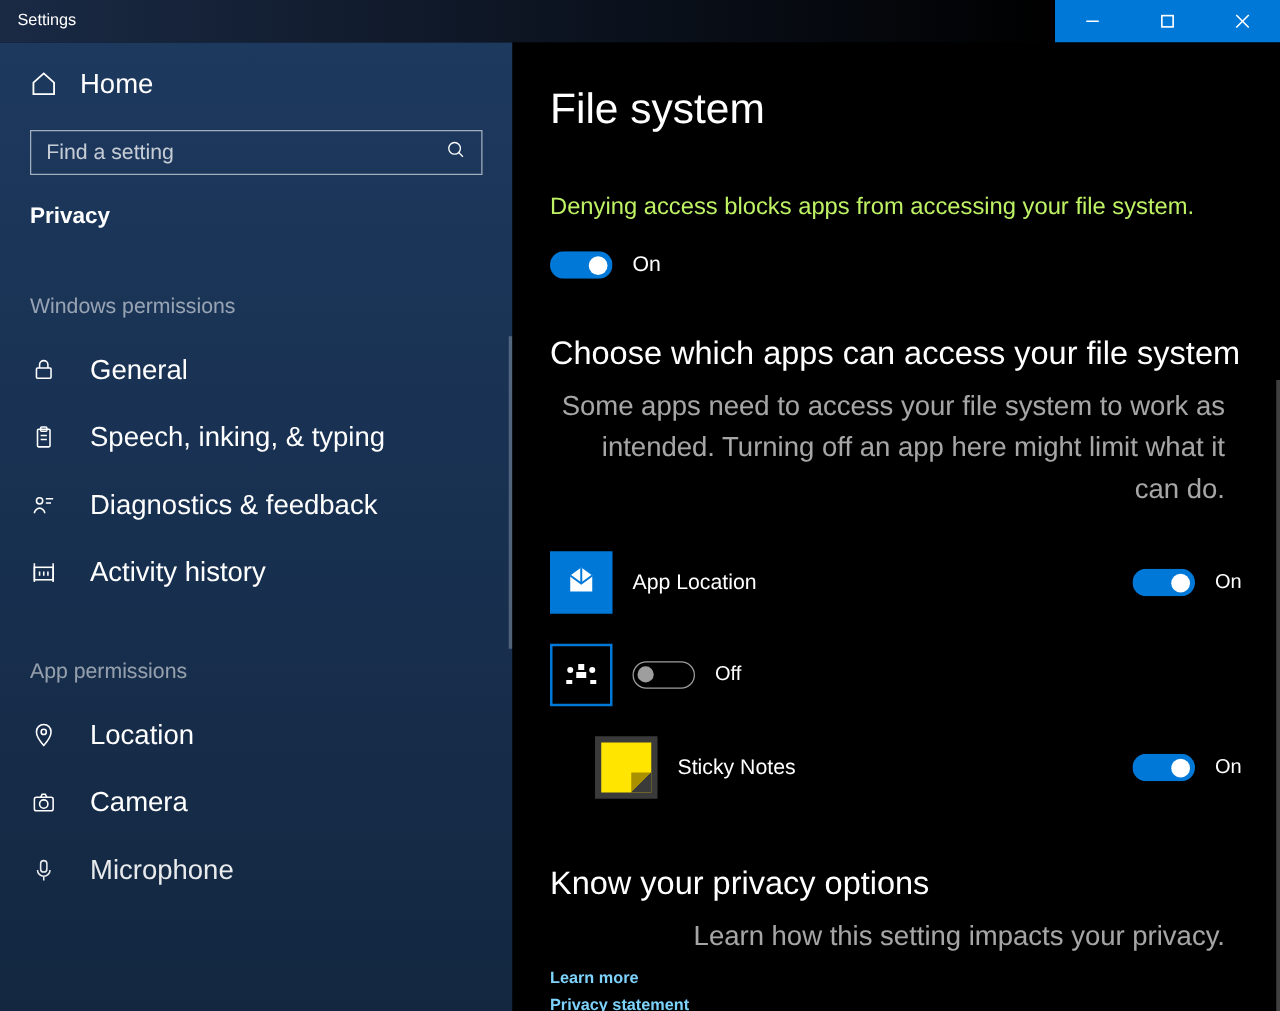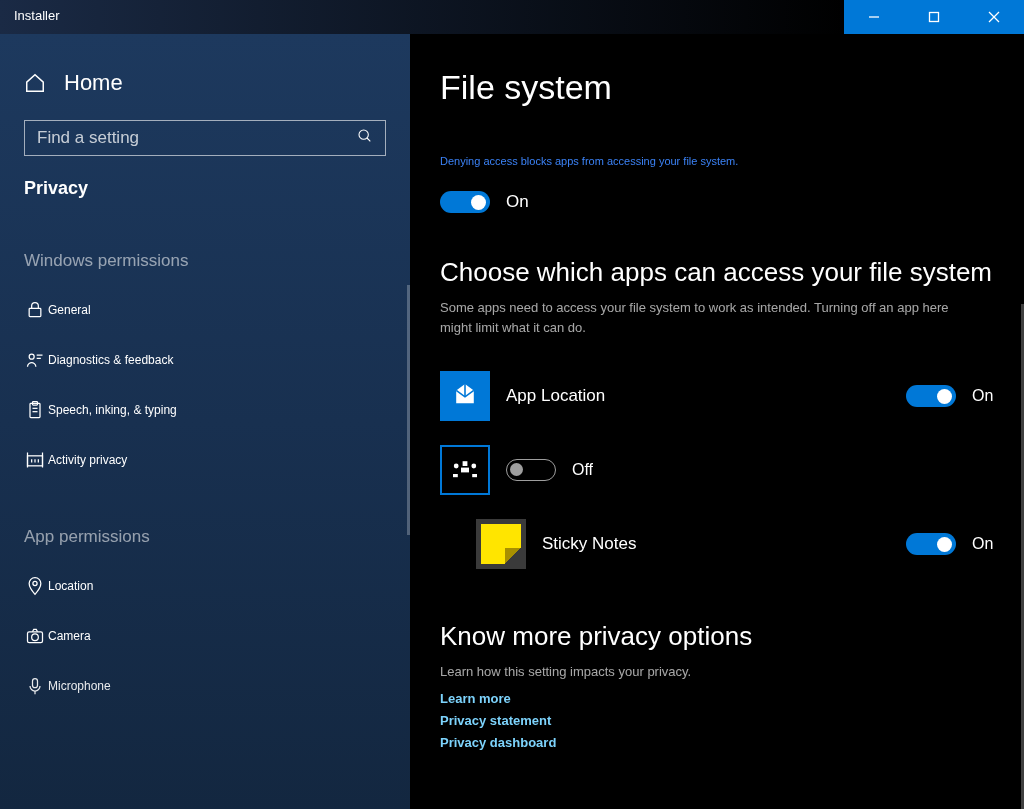--- a/index.html
+++ b/index.html
@@ -5,63 +5,63 @@
   * { box-sizing: border-box; margin: 0; padding: 0; }
   html, body { width: 1024px; height: 809px; overflow: hidden; font-family: "Segoe UI", Arial, sans-serif; background: #000; color: #fff; }
   .window { position: relative; width: 1024px; height: 809px; display: flex; flex-direction: column; }
   .titlebar { height: 34px; display: flex; align-items: stretch; }
   .titlebar-title { flex: 1; font-size: 13px; color: #fff; padding: 8px 14px; background: linear-gradient(to right, #1a2a45, #000); }
   .caption-buttons { display: flex; }
   .caption-btn { width: 60px; height: 34px; background: #0078d7; display: flex; align-items: center; justify-content: center; }
   .caption-btn svg { stroke: #fff; }
   .content { flex: 1; display: flex; min-height: 0; }
   .sidebar { width: 410px; background: linear-gradient(180deg, #1d395e 0%, #183050 50%, #132740 100%); padding: 0 0 0 0; height: 100%; overflow: hidden; }
-  .home-row { display: flex; align-items: center; gap: 18px; padding: 36px 24px 20px 24px; }
+  .home-row { display: flex; align-items: center; gap: 18px; padding: 20px 24px 20px 24px; }
   .home-row .icon { width: 22px; height: 22px; }
   .home-label { font-size: 22px; color: #fff; }
   .search-wrap { margin: 4px 24px 6px 24px; border: 1.5px solid rgba(255,255,255,0.6); height: 36px; display: flex; align-items: center; padding: 0 12px; }
   .search-input { flex: 1; background: transparent; border: none; outline: none; color: #fff; font-size: 17px; }
   .search-input::placeholder { color: rgba(255,255,255,0.75); }
   .privacy-label { padding: 16px 24px 10px 24px; font-size: 18px; font-weight: 600; color: #fff; }
   .section-header { padding: 42px 24px 14px 24px; font-size: 17px; color: rgba(255,255,255,0.55); }
   .nav-list { position: relative; }
-  .nav-item { display: flex; align-items: center; gap: 2px; padding: 14px 24px; font-size: 12px; color: #fff; }
+  .nav-item { display: flex; align-items: center; gap: 26px; padding: 14px 24px; font-size: 22px; color: #fff; }
   .nav-item .icon { width: 22px; height: 22px; display: flex; align-items: center; justify-content: center; }
   .nav-item svg { stroke: #fff; fill: none; stroke-width: 1.5; }
   .scroll-indicator { position: absolute; right: 0; top: 340px; width: 3px; height: 340px; background: rgba(255,255,255,0.25); }
   .main { flex: 1; background: #000; padding: 34px 28px 0 30px; position: relative; height: 100%; overflow: hidden; }
   .page-title { font-size: 34px; font-weight: 350; margin-bottom: 6px; }
-  .cut-text { font-size: 11px; color: #3b82f6; white-space: nowrap; margin-bottom: 24px; margin-top: 48px; }
+  .cut-text { font-size: 19px; color: #bef264; white-space: nowrap; margin-bottom: 24px; margin-top: 48px; }
   .toggle-row { display: flex; align-items: center; gap: 16px; margin-bottom: 44px; }
   .toggle { width: 50px; height: 22px; border-radius: 11px; position: relative; border: 1px solid transparent; }
   .toggle.on { background: #0078d7; }
   .toggle.on::after { content: ""; position: absolute; right: 3px; top: 2.5px; width: 15px; height: 15px; border-radius: 50%; background: #fff; }
   .toggle.off { background: #000; border: 1.5px solid #9e9e9e; }
   .toggle.off::after { content: ""; position: absolute; left: 3px; top: 2.5px; width: 13px; height: 13px; border-radius: 50%; background: #9e9e9e; }
   .toggle-label { font-size: 17px; }
   .section-title { font-size: 26px; font-weight: 350; margin-bottom: 10px; }
-  .section-desc { font-size: 13px; color: rgba(255,255,255,0.65); line-height: 1.5; margin-bottom: 22px; max-width: 540px; }
+  .section-desc { font-size: 22px; color: rgba(255,255,255,0.65); line-height: 1.5; margin-bottom: 22px; max-width: 540px; text-align: right; }
   .app-row { display: flex; align-items: center; padding: 12px 0; }
   .app-icon { width: 50px; height: 50px; display: flex; align-items: center; justify-content: center; margin-right: 16px; }
   .app-name { flex: 1; font-size: 17px; }
   .app-toggle-wrap { display: flex; align-items: center; gap: 16px; width: 90px; }
   .link { color: #7dd3fc; font-size: 13px; line-height: 1.7; cursor: pointer; display: block; font-weight: bold; }
   .main-scroll-indicator { position: absolute; right: 0; top: 270px; width: 3px; height: 540px; background: rgba(255,255,255,0.25); }
   .ic-appinstaller { background: #0078d7; width:50px; height:50px; }
   .ic-retroarch { background: #000; border: 2px solid #0078d7; width:50px; height:50px; }
   .ic-sticky { background: #3a3a3a; width:50px; height:50px; padding:5px; }
   .sticky-inner { width:100%; height:100%; background:#ffe500; position:relative; }
   .sticky-inner::after { content:""; position:absolute; right:0; bottom:0; width:16px; height:16px; background:linear-gradient(135deg,#a89000 50%,#3a3a3a 50%); }
 </style>
 </head>
 <body>
 
 <div class="window">
   <div class="titlebar">
-    <div class="titlebar-title">Installer</div>
+    <div class="titlebar-title">Settings</div>
     <div class="caption-buttons">
       <div class="caption-btn">
         <svg width="12" height="12">
             <line x1="1" y1="6" x2="11" y2="6" stroke-width="1.3"></line>
           </svg>
       </div>
       <div class="caption-btn">
         <svg width="12" height="12">
             <rect x="1.5" y="1.5" width="9" height="9" fill="none" stroke-width="1.3"></rect>
           </svg>
@@ -107,50 +107,50 @@
             <svg viewBox="0 0 24 24" width="20" height="20">
                 <rect x="5" y="10" width="14" height="10" rx="1"></rect>
                 <path d="M8 10 V7 a4 4 0 0 1 8 0 V10"></path>
               </svg>
           </span>
           <span>General</span>
         </div>
         <div class="nav-item">
           <span class="icon">
             <svg viewBox="0 0 24 24" width="20" height="20">
-                <circle cx="8" cy="8" r="3"></circle>
-                <path d="M3 20c0-3 3-5 5-5s5 2 5 5"></path>
-                <path d="M14 6h7M14 10h5"></path>
-              </svg>
-          </span>
-          <span>Diagnostics &amp; feedback</span>
-        </div>
-        <div class="nav-item">
-          <span class="icon">
-            <svg viewBox="0 0 24 24" width="20" height="20">
                 <rect x="6" y="4" width="12" height="17" rx="1"></rect>
                 <rect x="9" y="2" width="6" height="4" rx="1"></rect>
                 <line x1="9" y1="10" x2="15" y2="10"></line>
                 <line x1="9" y1="14" x2="15" y2="14"></line>
               </svg>
           </span>
           <span>Speech, inking, &amp; typing</span>
+        </div>
+        <div class="nav-item">
+          <span class="icon">
+            <svg viewBox="0 0 24 24" width="20" height="20">
+                <circle cx="8" cy="8" r="3"></circle>
+                <path d="M3 20c0-3 3-5 5-5s5 2 5 5"></path>
+                <path d="M14 6h7M14 10h5"></path>
+              </svg>
+          </span>
+          <span>Diagnostics &amp; feedback</span>
         </div>
         <div class="nav-item">
           <span class="icon">
             <svg viewBox="0 0 24 24" width="20" height="20">
                 <rect x="3" y="7" width="18" height="12"></rect>
                 <line x1="3" y1="3" x2="3" y2="21"></line>
                 <line x1="21" y1="3" x2="21" y2="21"></line>
                 <line x1="8" y1="11" x2="8" y2="15"></line>
                 <line x1="12" y1="11" x2="12" y2="15"></line>
                 <line x1="16" y1="11" x2="16" y2="15"></line>
               </svg>
           </span>
-          <span>Activity privacy</span>
+          <span>Activity history</span>
         </div>
       </div>
 
       <div class="section-header">App permissions</div>
       <div class="nav-list">
         <div class="nav-item">
           <span class="icon">
             <svg viewBox="0 0 24 24" width="20" height="20">
                 <path d="M12 2 C8 2 5 5 5 9 c0 5 7 13 7 13 s7-8 7-13 C19 5 16 2 12 2z"></path>
                 <circle cx="12" cy="9" r="2.5"></circle>
@@ -235,20 +235,20 @@
         <div class="app-icon ic-sticky">
           <div class="sticky-inner"></div>
         </div>
         <div class="app-name">Sticky Notes</div>
         <div class="app-toggle-wrap">
           <div class="toggle on"></div>
           <span>On</span>
         </div>
       </div>
 
-      <h2 class="section-title">Know more privacy options</h2>
+      <h2 class="section-title">Know your privacy options</h2>
       <p class="section-desc" style="margin-bottom:6px;">Learn how this setting impacts your privacy.</p>
       <a class="link">Learn more</a>
       <a class="link">Privacy statement</a>
       <a class="link">Privacy dashboard</a>
     </div>
   </div>
 </div>
 
 </body></html>

